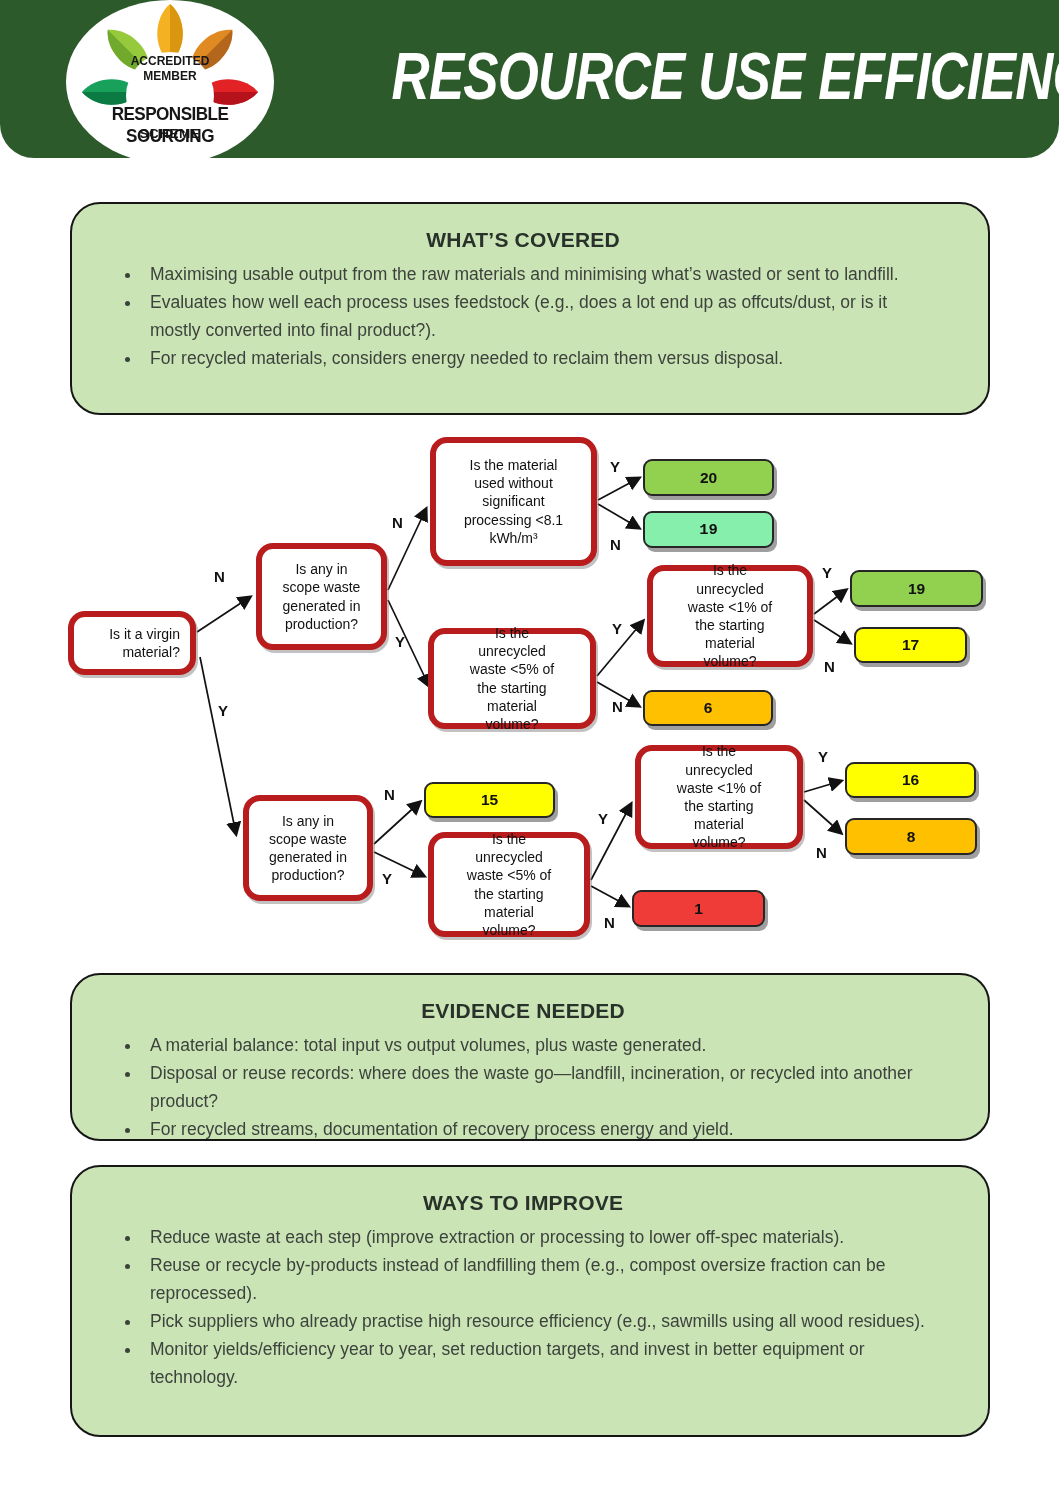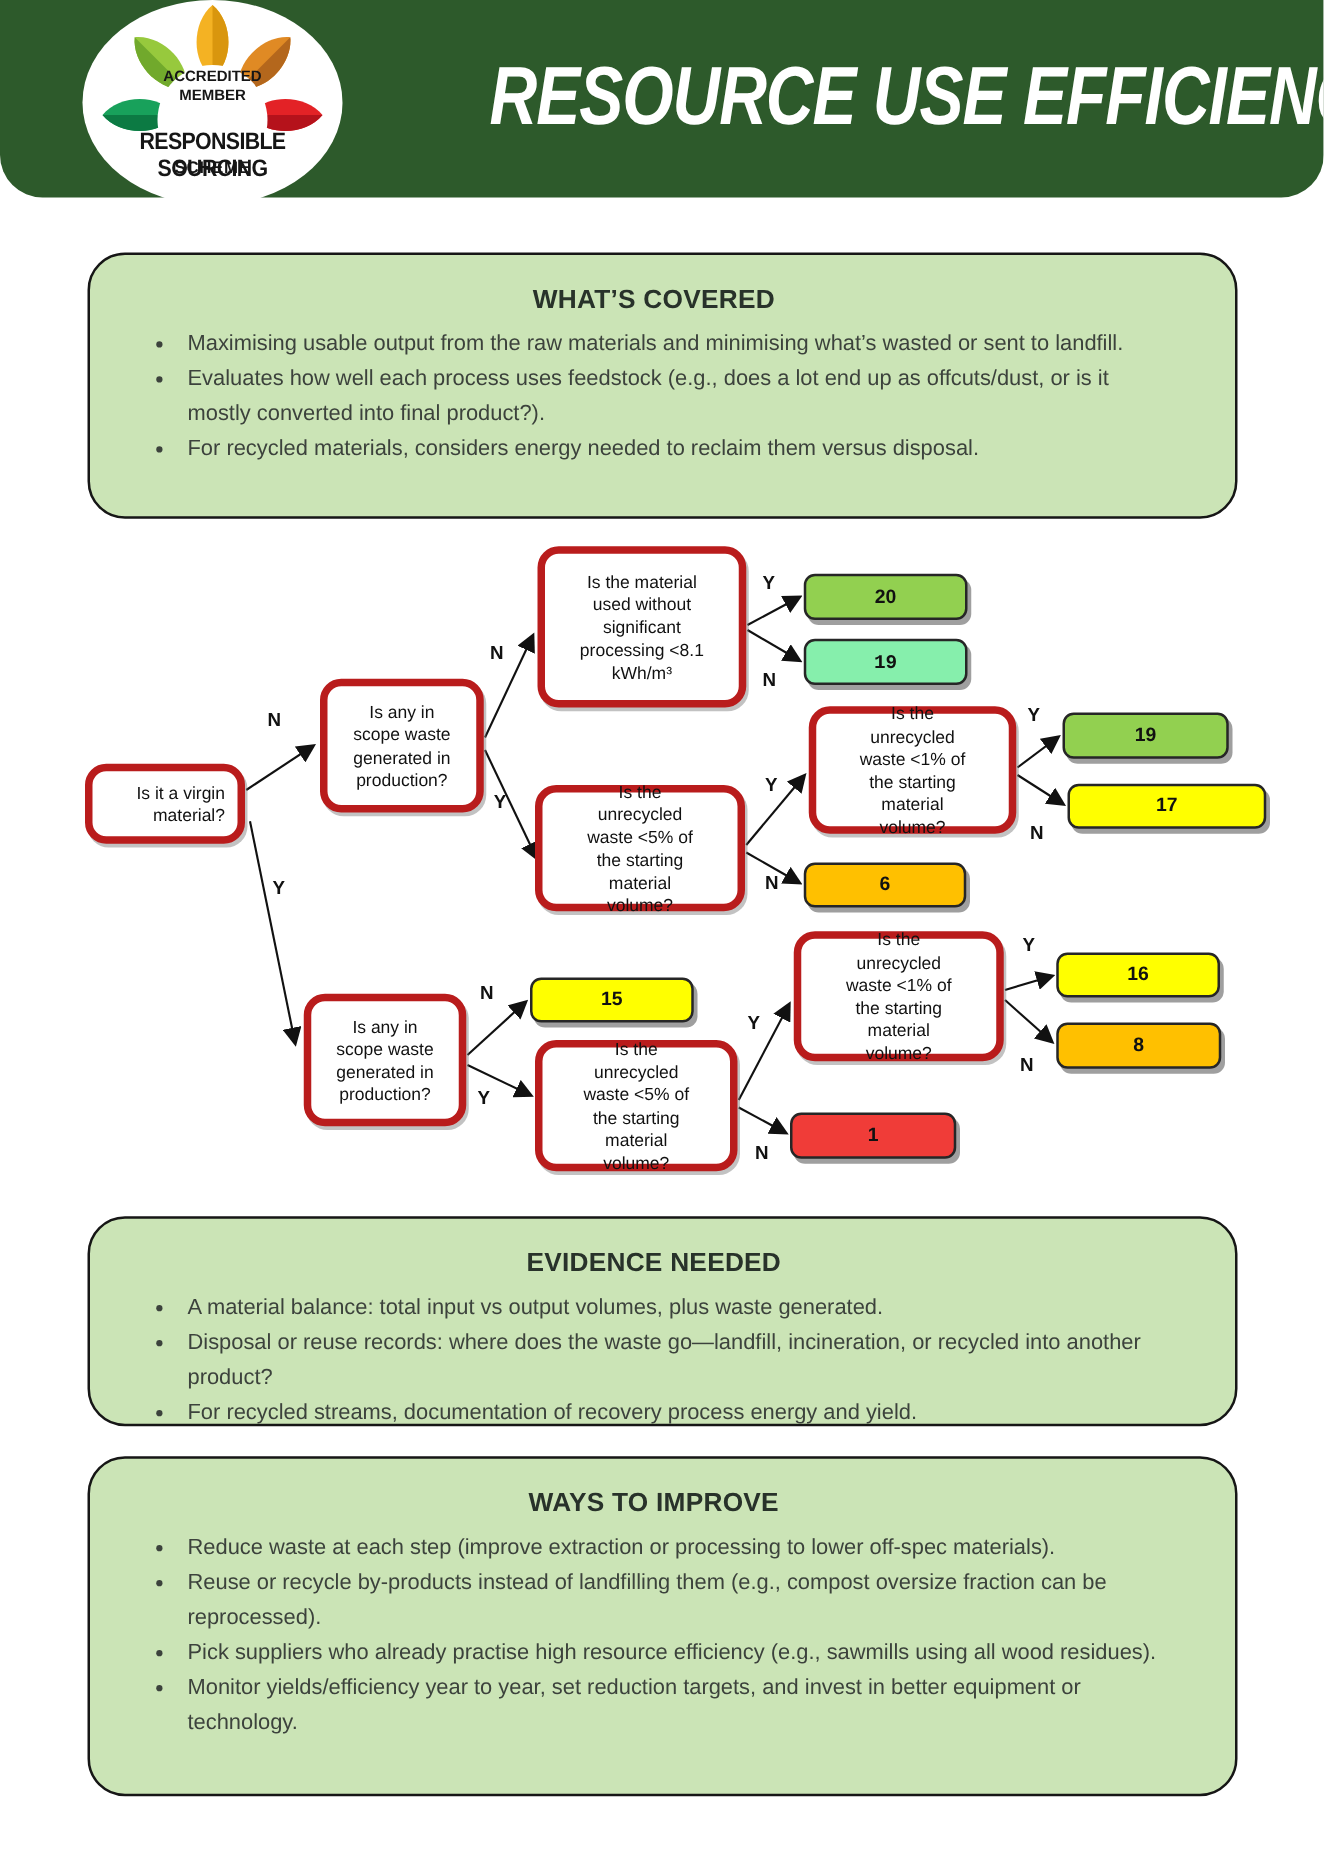--- a/index.html
+++ b/index.html
@@ -132,21 +132,21 @@
     <div class="qnode" style="left:430px;top:7px;width:167px;height:129px;padding:0 27px;">Is the material used without significant processing &lt;8.1 kWh/m³</div>
     <div class="qnode" style="left:428px;top:198px;width:168px;height:101px;padding:0 26px;">Is the unrecycled waste &lt;5% of the starting material volume?</div>
     <div class="qnode" style="left:647px;top:135px;width:166px;height:102px;padding:0 25px;">Is the unrecycled waste &lt;1% of the starting material volume?</div>
     <div class="qnode" style="left:243px;top:365px;width:130px;height:106px;padding:0 19px;">Is any in scope waste generated in production?</div>
     <div class="qnode" style="left:428px;top:402px;width:162px;height:105px;padding:0 23px;">Is the unrecycled waste &lt;5% of the starting material volume?</div>
     <div class="qnode" style="left:635px;top:315px;width:168px;height:104px;padding:0 26px;">Is the unrecycled waste &lt;1% of the starting material volume?</div>
 
     <div class="snode" style="left: 643px; top: 29px; width: 131px; height: 37px; background-color: rgb(146, 208, 80);">20</div>
     <div class="snode" style="left: 643px; top: 81px; width: 131px; height: 37px; background-color: #86efac; font-family: Liberation Mono, monospace;">19</div>
     <div class="snode" style="left: 850px; top: 140px; width: 133px; height: 37px; background-color: rgb(146, 208, 80);">19</div>
-    <div class="snode" style="left: 854px; top: 197px; width: 159px; height: 36px; background-color: rgb(255, 255, 0);">17</div>
+    <div class="snode" style="left: 854px; top: 197px; width: 113px; height: 36px; background-color: rgb(255, 255, 0);">17</div>
     <div class="snode" style="left: 643px; top: 260px; width: 130px; height: 36px; background-color: rgb(255, 192, 0);">6</div>
     <div class="snode" style="left: 424px; top: 352px; width: 131px; height: 36px; background-color: rgb(255, 255, 0);">15</div>
     <div class="snode" style="left: 845px; top: 332px; width: 131px; height: 36px; background-color: rgb(255, 255, 0);">16</div>
     <div class="snode" style="left: 845px; top: 388px; width: 132px; height: 37px; background-color: rgb(255, 192, 0);">8</div>
     <div class="snode" style="left: 632px; top: 460px; width: 133px; height: 37px; background-color: rgb(240, 60, 56);">1</div>
 
     <span class="yn" style="left:214px;top:138px;">N</span>
     <span class="yn" style="left:218px;top:272px;">Y</span>
     <span class="yn" style="left:392px;top:84px;">N</span>
     <span class="yn" style="left:395px;top:203px;">Y</span>

